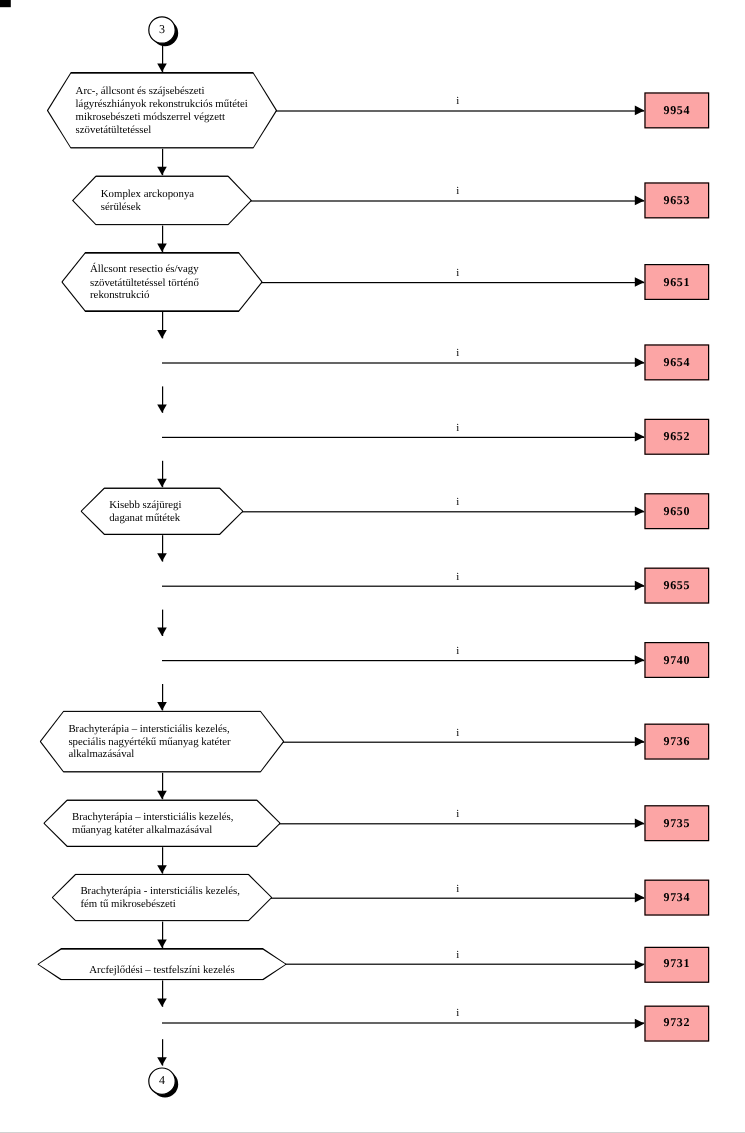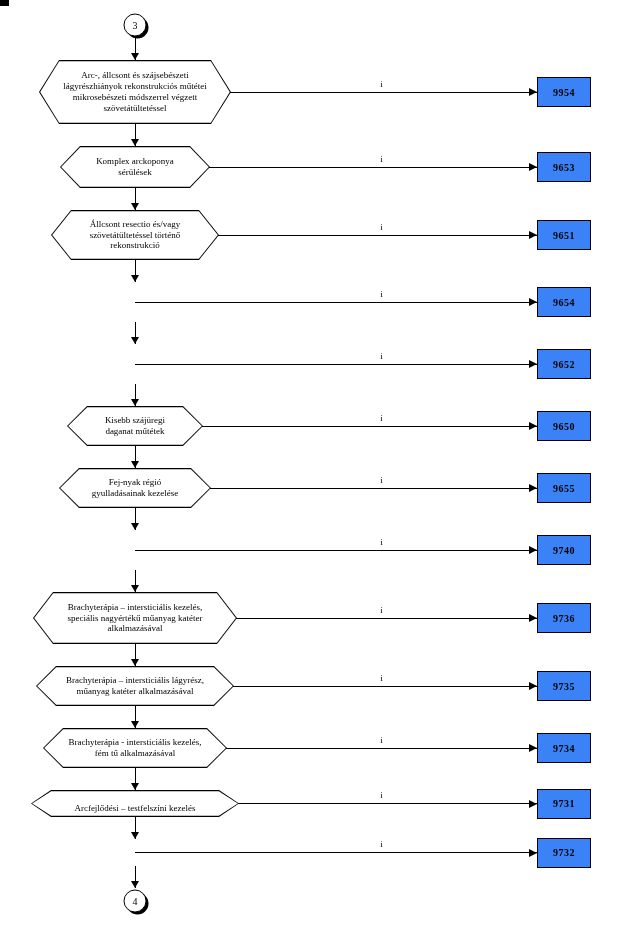--- a/index.html
+++ b/index.html
@@ -87,28 +87,28 @@
     clip-path:polygon(0 50%, 20px 0, calc(100% - 20px) 0, 100% 50%, calc(100% - 20px) 100%, 20px 100%);
   }
   .hex-fill{
     position:absolute;inset:1.2px;
     background:#fff;
     clip-path:polygon(0 50%, 19px 0, calc(100% - 19px) 0, 100% 50%, calc(100% - 19px) 100%, 19px 100%);
   }
   .hex-label{
     position:absolute;inset:0;z-index:2;
     display:flex;align-items:center;justify-content:center;
-    text-align:center;
+    text-align:left;
     padding:18px 24px;
     font-size:9px;line-height:1.22;
   }
   .code-box{
     position:absolute;left:537px;top:50%;transform:translateY(-50%);
     width:54px;height:30px;
-    background:#3b82f6;border:1.5px solid #000;
+    background:#fca5a5;border:1.5px solid #000;
     box-sizing:border-box;
     display:flex;align-items:center;justify-content:center;
     font-weight:bold;font-size:10px;
     letter-spacing:0.5px;
   }
 </style>
 </head>
 <body>
 
 <div class="page">
@@ -221,24 +221,20 @@
   </div>
       <div class="v-connector">
     <div class="v-line"></div>
     <div class="v-arrow"></div>
   </div>
       <div class="row row-7">
     <div class="h-arrow">
       <span class="arrow-label">i</span>
       <span class="arrow-head-right"></span>
     </div>
-    <div class="hex">
-      <div class="hex-fill"></div>
-      <div class="hex-label">Fej-nyak régió gyulladásainak kezelése</div>
-    </div>
     <div class="code-box">
       <span class="code-text">9655</span>
     </div>
   </div>
       <div class="v-connector">
     <div class="v-line"></div>
     <div class="v-arrow"></div>
   </div>
       <div class="row row-8">
     <div class="h-arrow">
@@ -270,38 +266,38 @@
     <div class="v-line"></div>
     <div class="v-arrow"></div>
   </div>
       <div class="row row-10">
     <div class="h-arrow">
       <span class="arrow-label">i</span>
       <span class="arrow-head-right"></span>
     </div>
     <div class="hex">
       <div class="hex-fill"></div>
-      <div class="hex-label">Brachyterápia – intersticiális lágyrész, műanyag katéter alkalmazásával</div>
+      <div class="hex-label">Brachyterápia – intersticiális kezelés, műanyag katéter alkalmazásával</div>
     </div>
     <div class="code-box">
       <span class="code-text">9735</span>
     </div>
   </div>
       <div class="v-connector">
     <div class="v-line"></div>
     <div class="v-arrow"></div>
   </div>
       <div class="row row-11">
     <div class="h-arrow">
       <span class="arrow-label">i</span>
       <span class="arrow-head-right"></span>
     </div>
     <div class="hex">
       <div class="hex-fill"></div>
-      <div class="hex-label">Brachyterápia - intersticiális kezelés, fém tű alkalmazásával</div>
+      <div class="hex-label">Brachyterápia - intersticiális kezelés, fém tű mikrosebészeti</div>
     </div>
     <div class="code-box">
       <span class="code-text">9734</span>
     </div>
   </div>
       <div class="v-connector">
     <div class="v-line"></div>
     <div class="v-arrow"></div>
   </div>
       <div class="row row-12">

